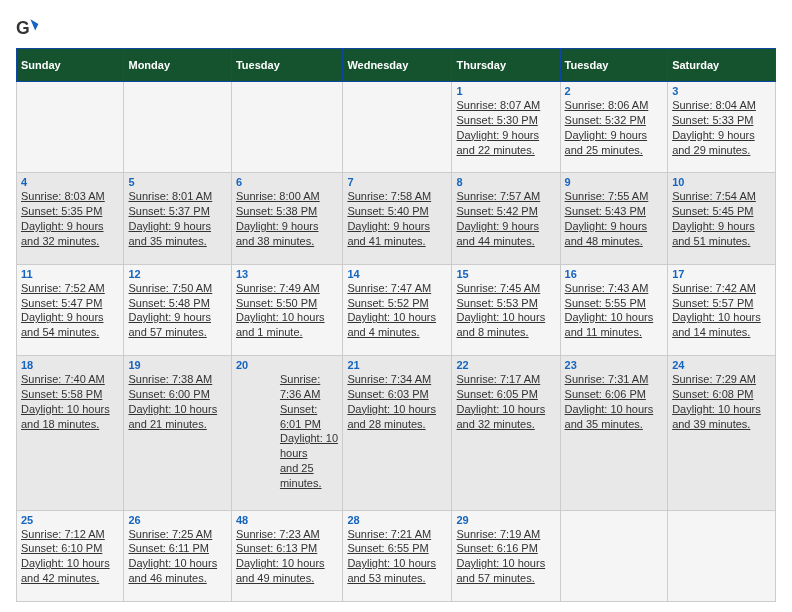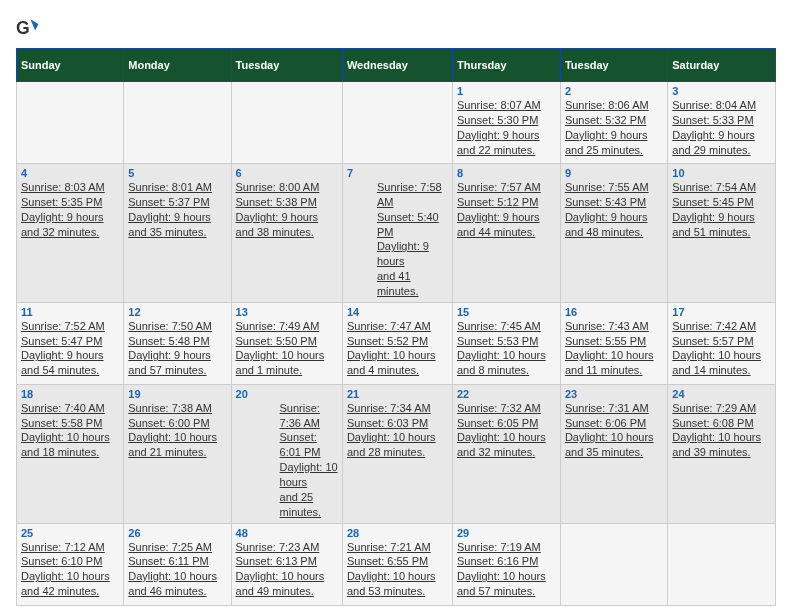--- a/index.html
+++ b/index.html
@@ -178,29 +178,29 @@
           </td>
           <td>
             <span class="day-number">6</span>
             <div class="day-content" style="white-space: pre-line;">Sunrise: 8:00 AM
 Sunset: 5:38 PM
 Daylight: 9 hours
 and 38 minutes.</div>
           </td>
           <td>
             <span class="day-number">7</span>
-            <div class="day-content" style="white-space: pre-line; margin-left: 30px;">Sunrise: 7:58 AM
+            <div class="day-content" style="white-space: pre-line;">Sunrise: 7:58 AM
 Sunset: 5:40 PM
 Daylight: 9 hours
 and 41 minutes.</div>
           </td>
           <td>
             <span class="day-number">8</span>
             <div class="day-content" style="white-space: pre-line;">Sunrise: 7:57 AM
-Sunset: 5:12 PM
+Sunset: 5:42 PM
 Daylight: 9 hours
 and 44 minutes.</div>
           </td>
           <td>
             <span class="day-number">9</span>
             <div class="day-content" style="white-space: pre-line;">Sunrise: 7:55 AM
 Sunset: 5:43 PM
 Daylight: 9 hours
 and 48 minutes.</div>
           </td>
@@ -287,21 +287,21 @@
           </td>
           <td>
             <span class="day-number">21</span>
             <div class="day-content" style="white-space: pre-line;">Sunrise: 7:34 AM
 Sunset: 6:03 PM
 Daylight: 10 hours
 and 28 minutes.</div>
           </td>
           <td>
             <span class="day-number">22</span>
-            <div class="day-content" style="white-space: pre-line;">Sunrise: 7:32 AM
+            <div class="day-content" style="white-space: pre-line;">Sunrise: 7:17 AM
 Sunset: 6:05 PM
 Daylight: 10 hours
 and 32 minutes.</div>
           </td>
           <td>
             <span class="day-number">23</span>
             <div class="day-content" style="white-space: pre-line;">Sunrise: 7:31 AM
 Sunset: 6:06 PM
 Daylight: 10 hours
 and 35 minutes.</div>

